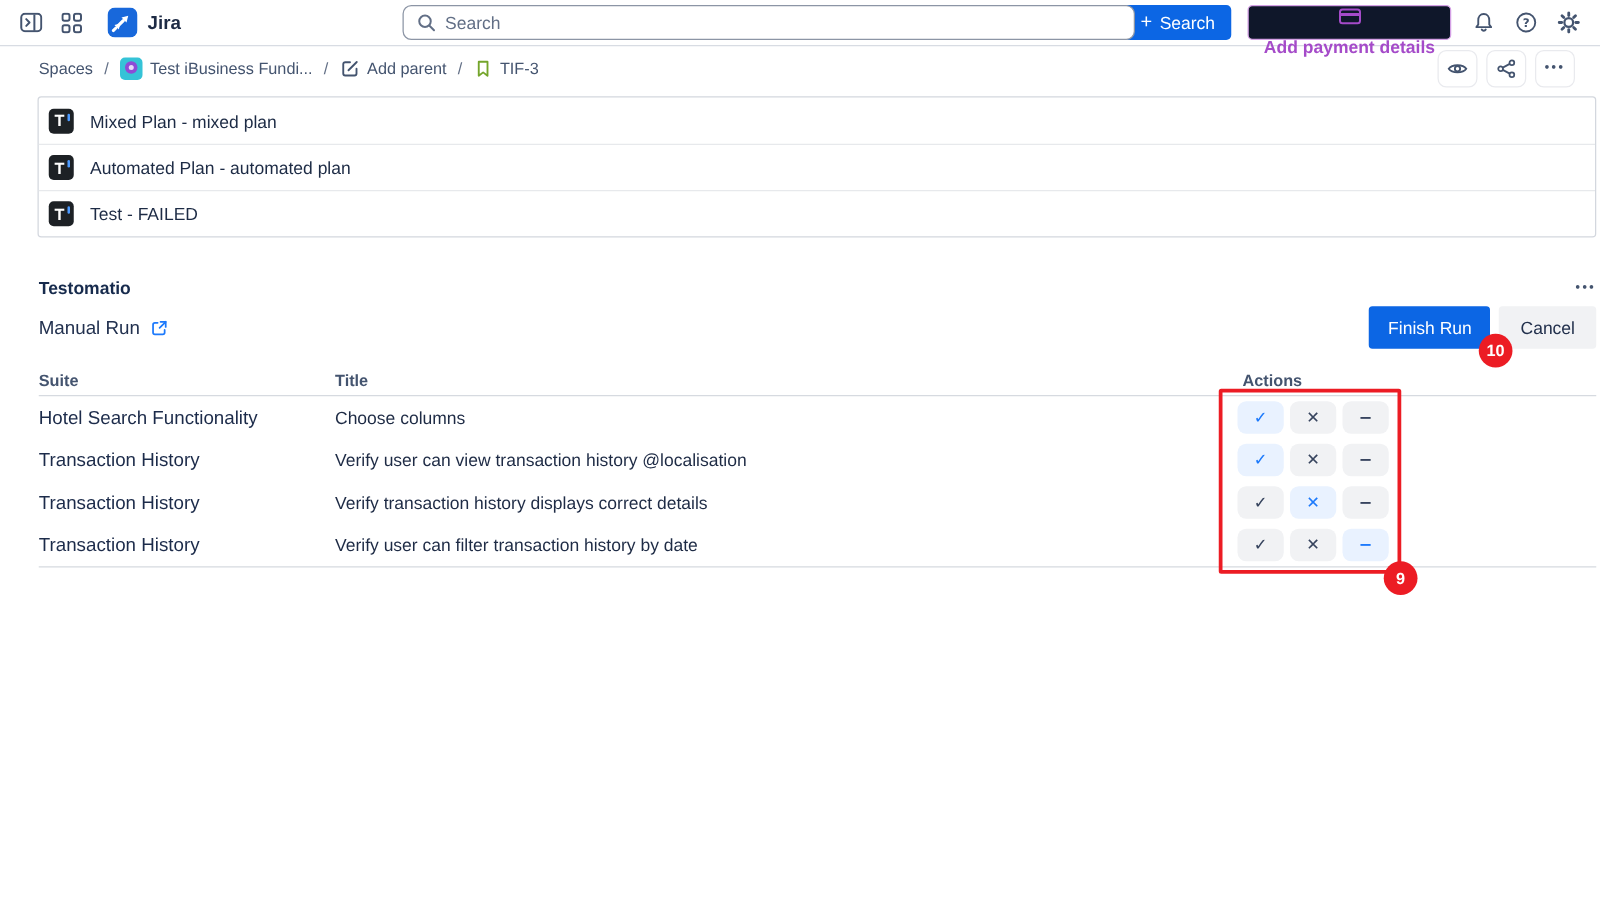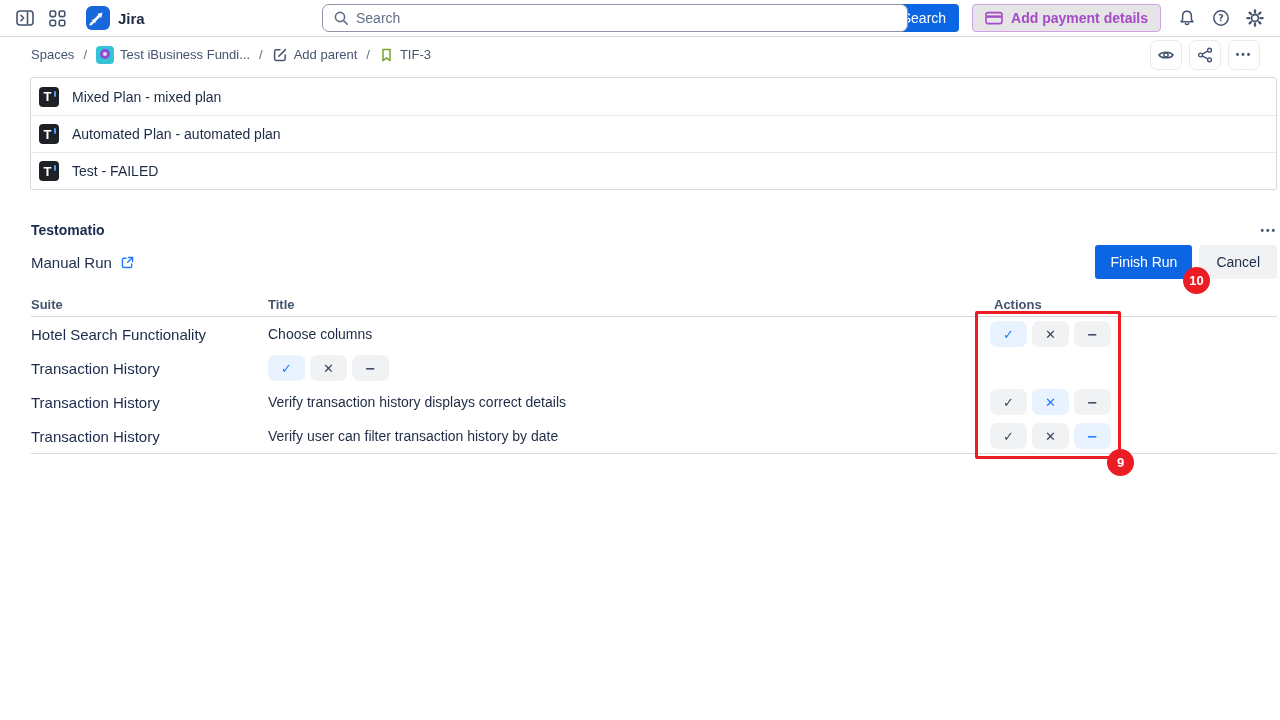--- a/index.html
+++ b/index.html
@@ -12,21 +12,21 @@
   .icon-btn { background:none; border:none; cursor:pointer; display:flex; align-items:center; justify-content:center; padding:0; }
   .logo-group { display:flex; align-items:center; gap:8px; margin-left:5px; }
   .app-name { font-size:15px; font-weight:700; color:#1E2B45; }
   .search-wrap { position:absolute; left:322px; top:4px; width:586px; height:28px; }
   .search-box { width:100%; height:100%; border:1px solid #8C95A5; border-radius:7px; display:flex; align-items:center; padding:0 10px; gap:7px; background:#fff; }
   .search-box input { border:none; outline:none; flex:1; font-size:14px; color:#172B4D; font-family:inherit; background:transparent; }
   .search-box input::placeholder { color:#626F86; }
   .topbar-right { margin-left:auto; display:flex; align-items:center; gap:13px; }
   .btn-create { display:flex; align-items:center; gap:6px; background:#0C66E4; color:#fff; border:none; border-radius:4px; height:28px; padding:0 13px; font-size:14px; font-weight:500; cursor:pointer; font-family:inherit; }
   .btn-create .plus { font-size:16px; font-weight:400; line-height:1; }
-  .btn-payment { display:flex; align-items:center; gap:8px; background:#e5e5e5; color:#A54BC9; border:1px solid #D4A0E5; border-radius:4px; height:28px; padding:0 12px; font-size:14px; font-weight:600; cursor:pointer; font-family:inherit; }
+  .btn-payment { display:flex; align-items:center; gap:8px; background:#0f172a; color:#A54BC9; border:1px solid #D4A0E5; border-radius:4px; height:28px; padding:0 12px; font-size:14px; font-weight:600; cursor:pointer; font-family:inherit;flex-direction:column; }
   .tool-icons { display:flex; align-items:center; gap:16px; margin-left:4px; }
 
   
   .crumbbar { height:35px; display:flex; align-items:center; padding:0 20px 0 31px; }
   .crumbs { display:flex; align-items:center; gap:9px; font-size:13px; color:#44546F; }
   .crumb { display:flex; align-items:center; gap:6px; color:#44546F; text-decoration:none; cursor:pointer; }
   .crumb-sep { color:#626F86; }
   .avatar { width:18px; height:18px; border-radius:4px; background:#35C3D7; position:relative; }
   .avatar::after { content:""; position:absolute; left:4px; top:3px; width:10px; height:10px; border-radius:50%; background:#8D4BD6; }
   .avatar::before { content:""; position:absolute; left:7px; top:6px; width:4px; height:4px; border-radius:50%; background:#E8D9FA; z-index:1; }
@@ -307,20 +307,21 @@
             <div class="tcell suite">Hotel Search Functionality</div>
             <div class="tcell title">Choose columns</div>
             <div class="tcell actions">
               <button class="abtn selected">✓</button>
               <button class="abtn">✕</button>
               <button class="abtn">−</button>
             </div>
           </div>
           <div class="trow">
             <div class="tcell suite">Transaction History</div>
+            <div class="tcell title">Verify user can view transaction history @localisation</div>
             <div class="tcell actions">
               <button class="abtn selected">✓</button>
               <button class="abtn">✕</button>
               <button class="abtn">−</button>
             </div>
           </div>
           <div class="trow">
             <div class="tcell suite">Transaction History</div>
             <div class="tcell title">Verify transaction history displays correct details</div>
             <div class="tcell actions">

